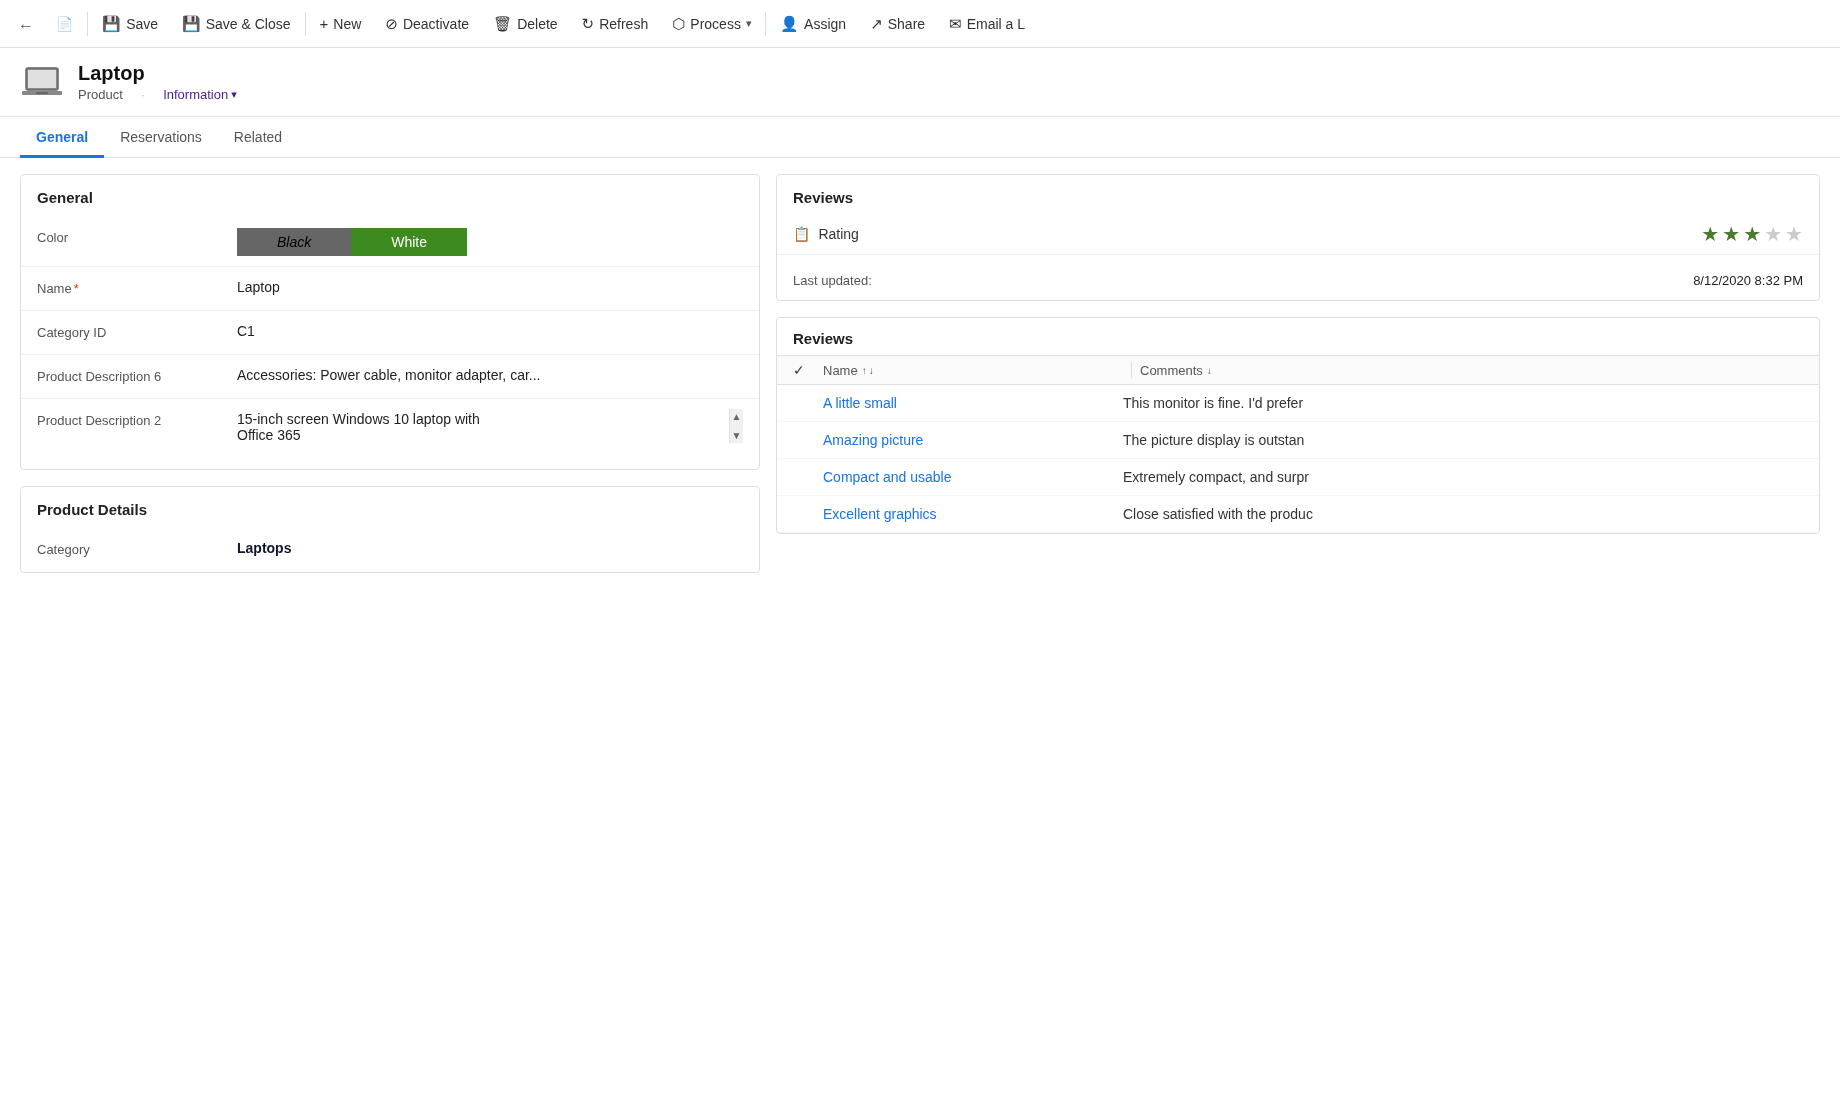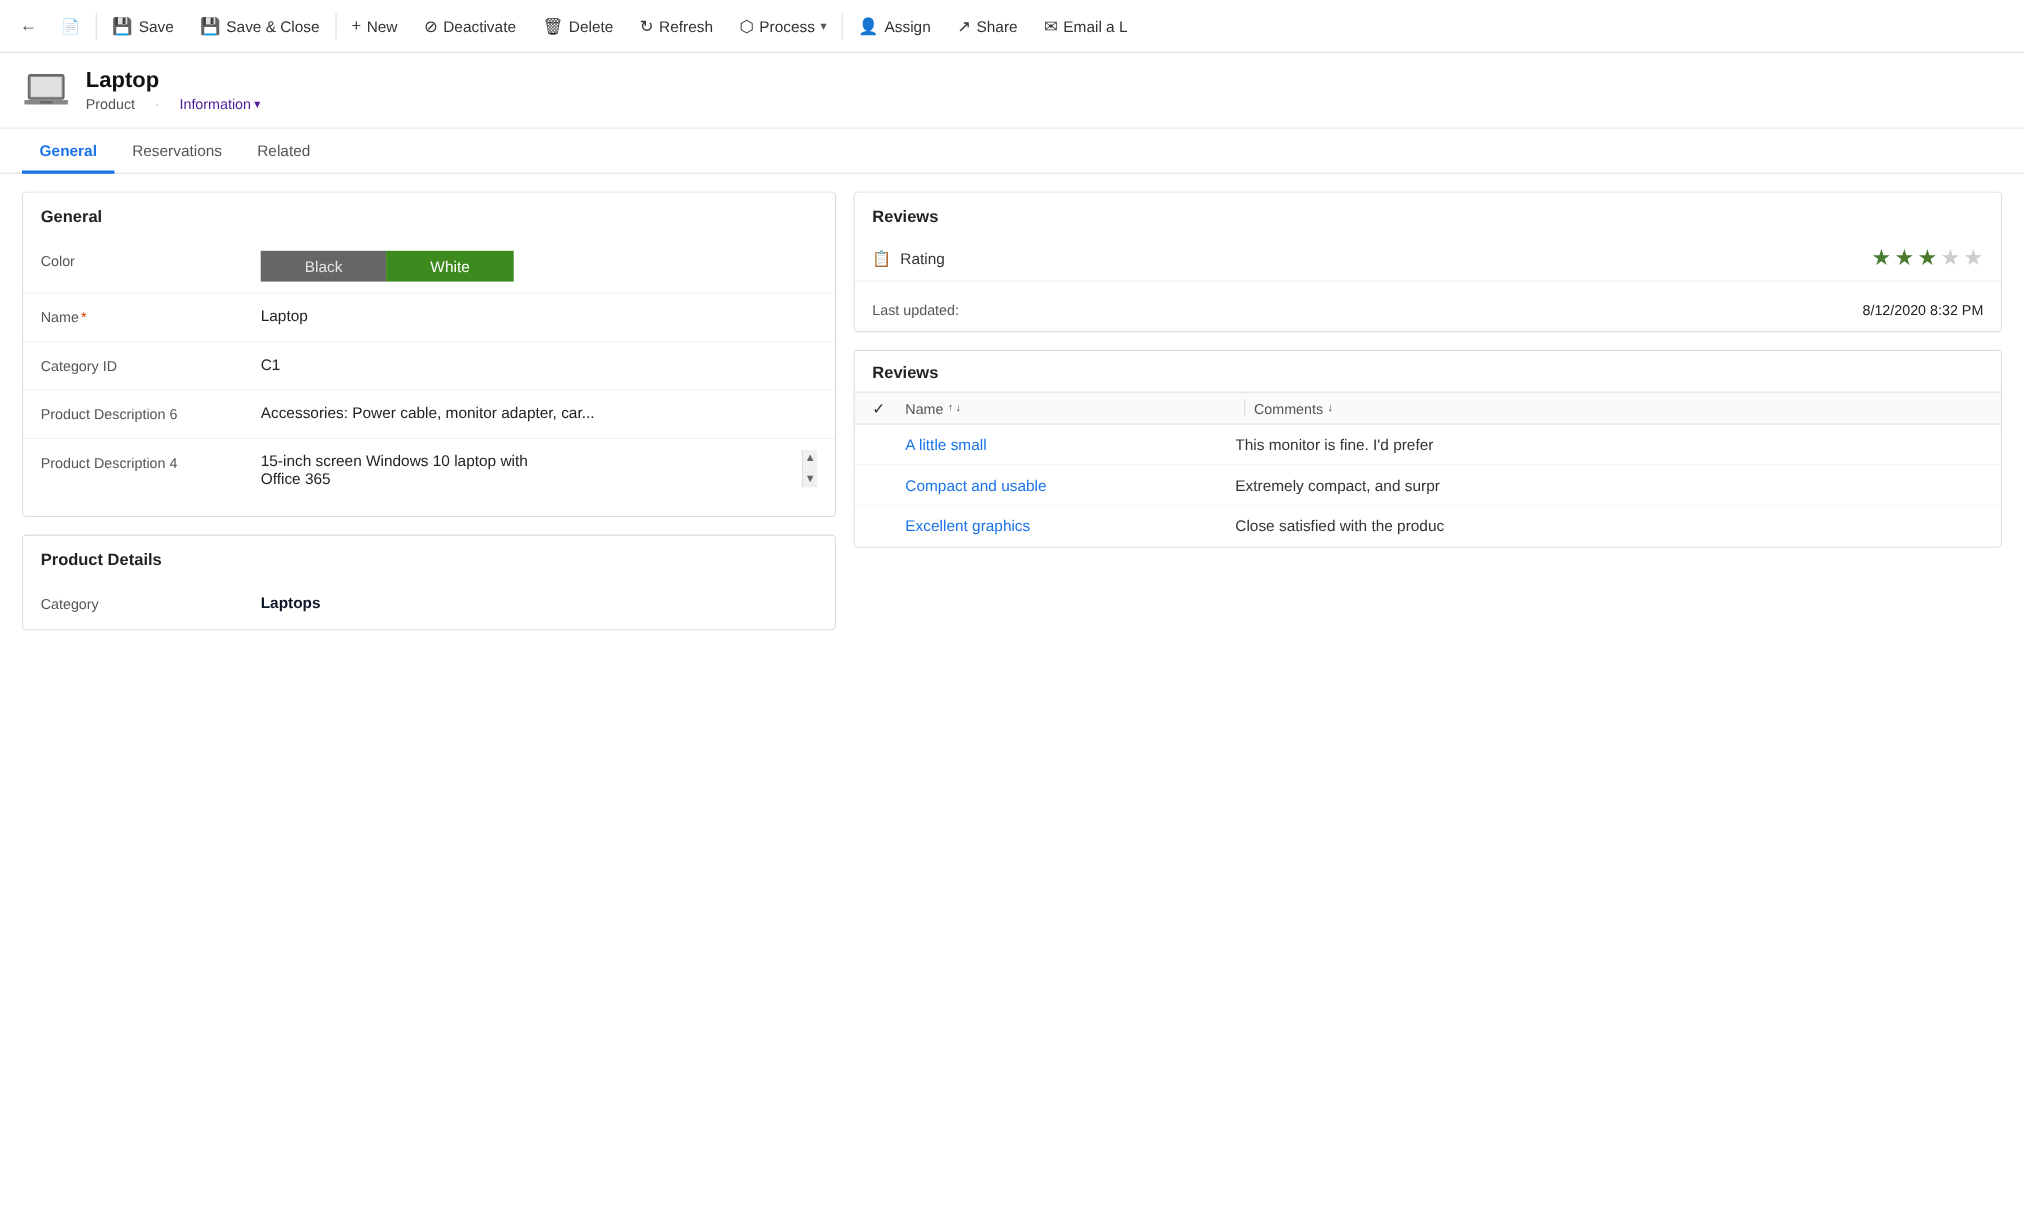--- a/index.html
+++ b/index.html
@@ -151,21 +151,21 @@
       display: flex;
       gap: 0;
     }
     .color-btn {
       padding: 6px 40px;
       border: none;
       cursor: pointer;
       font-size: 14px;
       font-weight: 500;
     }
-    .color-btn.black { background: #666; color: #e5e5e5; }
+    .color-btn.black { background: #666; color: #000000; font-style: italic; }
     .color-btn.white { background: #3d8a1e; color: #fff; }
 
     
     .field-textarea {
       position: relative;
     }
     .scroll-bar {
       position: absolute;
       right: 0; top: 0; bottom: 0;
       width: 14px;
@@ -372,21 +372,21 @@
       </div>
 
       <div class="form-row">
         <div class="form-label">Product Description 6</div>
         <div class="form-value">
           <span class="text-truncate">Accessories: Power cable, monitor adapter, car...</span>
         </div>
       </div>
 
       <div class="form-row" style="position:relative; min-height:70px;">
-        <div class="form-label">Product Description 4</div>
+        <div class="form-label">Product Description 2</div>
         <div class="form-value field-textarea" style="position:relative; padding-right:18px;">
           <span>15-inch screen Windows 10 laptop with<br>Office 365</span>
           <div class="scroll-bar">
             <span class="scroll-arrow">▲</span>
             <span style="flex:1"></span>
             <span class="scroll-arrow">▼</span>
           </div>
         </div>
       </div>
 
@@ -454,20 +454,27 @@
       </div>
 
       <div class="table-row">
         <div class="td-check"></div>
         <div class="td-name">
           <a class="row-link">A little small</a>
         </div>
         <div class="td-comments">This monitor is fine. I'd prefer</div>
       </div>
 
+      <div class="table-row">
+        <div class="td-check"></div>
+        <div class="td-name">
+          <a class="row-link">Amazing picture</a>
+        </div>
+        <div class="td-comments">The picture display is outstan</div>
+      </div>
 
       <div class="table-row">
         <div class="td-check"></div>
         <div class="td-name">
           <a class="row-link">Compact and usable</a>
         </div>
         <div class="td-comments">Extremely compact, and surpr</div>
       </div>
 
       <div class="table-row">

